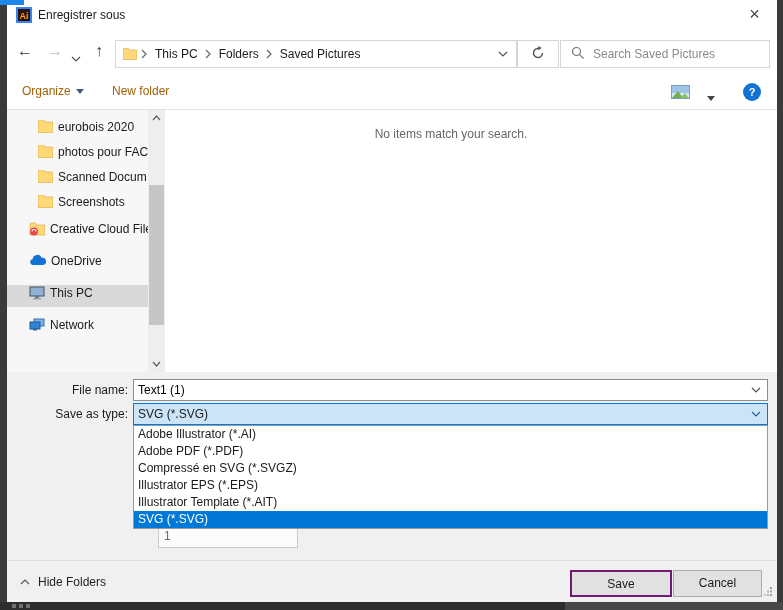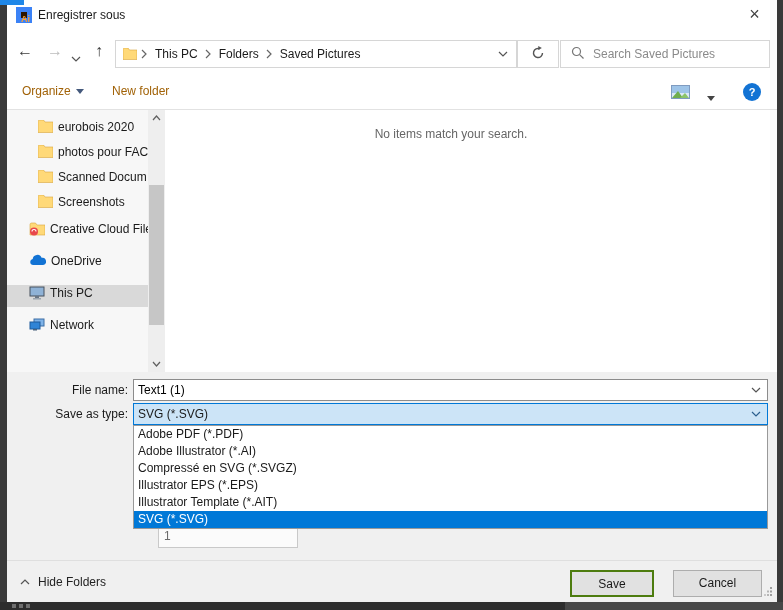--- a/index.html
+++ b/index.html
@@ -9,21 +9,21 @@
   .blue-fragment { position:absolute; left:0; top:0; width:24px; height:5px; background:#1f87e8; z-index:9; }
   .band-left  { position:absolute; left:0; bottom:0; width:565px; height:8px; background:#2d2d2d; }
   .band-right { position:absolute; left:565px; bottom:0; width:218px; height:8px; background:#474747; }
   .band-dot { position:absolute; bottom:2px; width:4px; height:4px; background:#6f6f6f; }
 
   .dialog { position:absolute; left:7px; top:0; width:770px; height:602px; background:#f0f0f0; }
 
   
   .titlebar { position:absolute; left:0; top:0; width:770px; height:30px; background:#fff; }
   .app-icon { position:absolute; left:9px; top:7px; width:16px; height:16px; background:#2c1500;
-              border:5px solid #3b82f6; color:#ff9e2c; font-weight:bold; font-size:9px;
+              border:2px solid #3b82f6; color:#ff9e2c; font-weight:bold; font-size:9px;
               line-height:14px; text-align:center; }
   .win-title { position:absolute; left:31px; top:8px; font-size:12px; }
   .close-btn { position:absolute; right:0; top:0; width:45px; height:30px; text-align:center;
                line-height:28px; font-size:18px; color:#444; cursor:default; }
 
   
   .navbar { position:absolute; left:0; top:30px; width:770px; height:44px; background:#fff; }
   .nav-arrow { position:absolute; top:11px; font-size:16px; line-height:20px; }
   .back { left:10px; color:#3b3b3b; }
   .fwd  { left:40px; color:#bcbcbc; }
@@ -82,21 +82,21 @@
   .opt.selected { background:#0078d7; color:#fff; }
 
   .hidden-field { position:absolute; left:151px; top:154px; width:140px; height:22px; background:#fbfbfb;
                   border:1px solid #c9c9c9; color:#6b6b6b; padding:2px 5px; z-index:5; }
 
   
   .footer { position:absolute; left:0; top:560px; width:770px; height:42px; background:#f0f0f0;
             border-top:1px solid #dfdfdf; }
   .hidefolders { position:absolute; left:13px; top:14px; display:flex; align-items:center; gap:8px; color:#222; }
   .btn { position:absolute; top:9px; height:27px; background:#e1e1e1; text-align:center; line-height:24px; }
-  .btn-save { left:563px; width:84px; border:2px solid #4d7c0f; }
+  .btn-save { left:563px; width:102px; border:2px solid #701a75; }
   .btn-cancel { left:666px; width:89px; border:1px solid #adadad; line-height:25px; }
   .grip { position:absolute; right:4px; bottom:3px; }
 </style>
 </head>
 <body>
 
 <div class="stage">
   <div class="band-left"></div>
   <div class="band-right"></div>
   <div class="band-dot" style="left:12px"></div>
@@ -312,22 +312,22 @@
         <span class="caret">
           <svg width="10" height="7">
               <polyline points="1,1 5,5 9,1" fill="none" stroke="#2b5f8f" stroke-width="1.2"></polyline>
             </svg>
         </span>
       </div>
 
       <div class="hidden-field">1</div>
 
       <div class="droplist">
+        <div class="opt">Adobe Illustrator (*.AI)</div>
         <div class="opt">Adobe PDF (*.PDF)</div>
-        <div class="opt">Adobe Illustrator (*.AI)</div>
         <div class="opt">Compressé en SVG (*.SVGZ)</div>
         <div class="opt">Illustrator EPS (*.EPS)</div>
         <div class="opt">Illustrator Template (*.AIT)</div>
         <div class="opt selected">SVG (*.SVG)</div>
       </div>
     </div>
 
     <div class="footer">
       <div class="hidefolders">
         <svg width="10" height="6">

